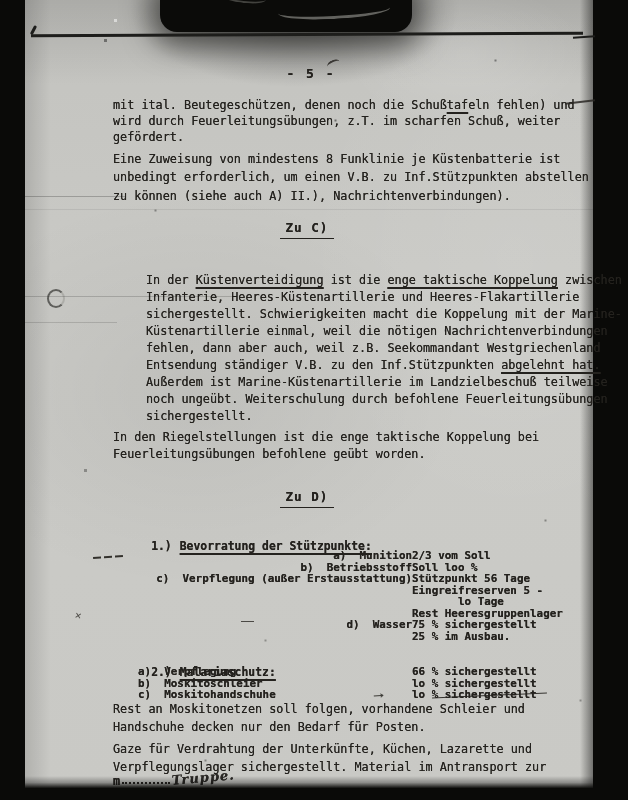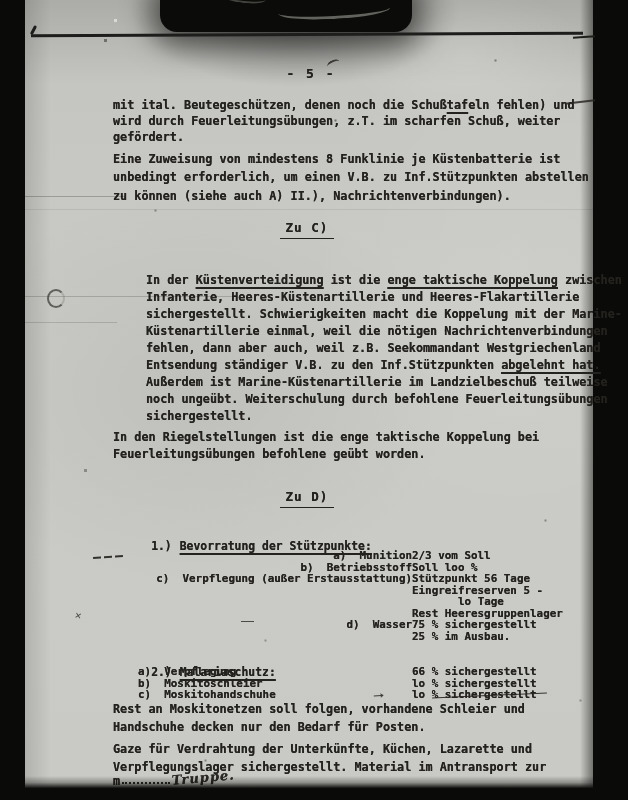--- a/index.html
+++ b/index.html
@@ -29,21 +29,21 @@
   .topline{position:absolute;left:6px;top:33px;width:552px;height:2.6px;background:#1d1d1b;
         transform:rotate(-0.25deg);}
   .topline-hook{position:absolute;left:7px;top:25px;width:2.6px;height:10px;background:#1d1d1b;
         transform:rotate(28deg);border-radius:2px;}
   .topline-end{position:absolute;left:548px;top:36px;width:22px;height:2.4px;background:#1d1d1b;
         transform:rotate(-4deg);}
   
   .typed{color:#24221e;text-shadow:0 0 0.6px rgba(34,32,28,0.85);}
   .page-num{position:absolute;top:66px;left:244px;width:84px;text-align:center;
         font-weight:bold;font-size:13px;letter-spacing:2px;}
-  .para{position:absolute;left:88px;font-weight:bold;font-size:11.8px;white-space:pre;}
+  .para{position:absolute;left:88px;font-weight:normal;font-size:11.8px;white-space:pre;}
   .para .line span.u{text-decoration:underline;text-decoration-thickness:1.6px;text-underline-offset:2.5px;}
   .p1{top:97px;line-height:16.2px;}
   .p2{top:150px;line-height:18.4px;}
   .p3{top:272px;line-height:17px;margin-left:33px;}
   .p4{top:429px;line-height:17.2px;}
   .p5{top:701px;line-height:17.6px;}
   .p6{top:741px;line-height:17.6px;}
   .heading{position:absolute;left:230px;width:104px;text-align:center;font-weight:bold;font-size:12.6px;}
   .heading span{display:inline-block;padding:0 6px 3px;border-bottom:1.9px solid #23211d;letter-spacing:1px;}
   .hc{top:220px;}

